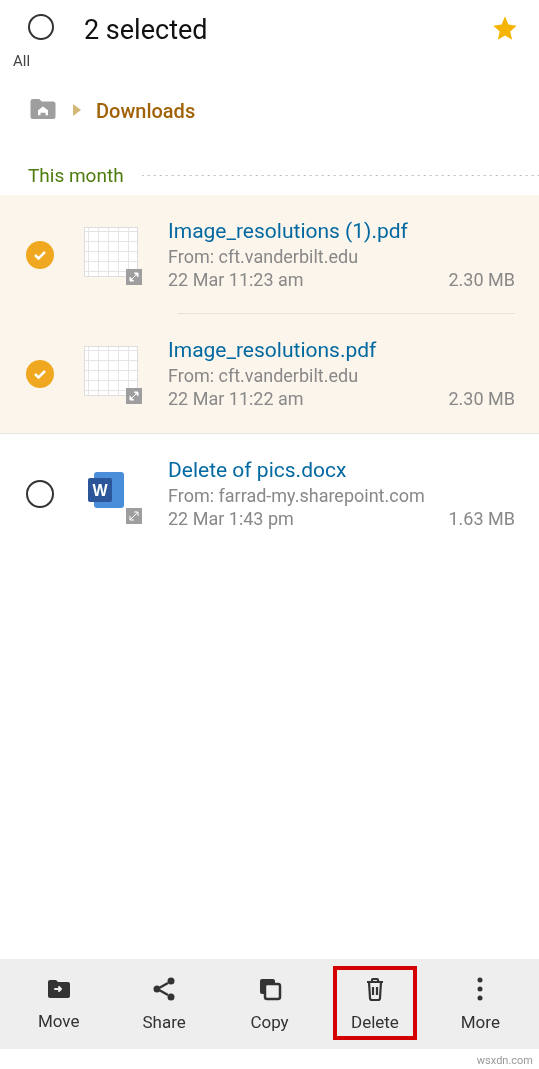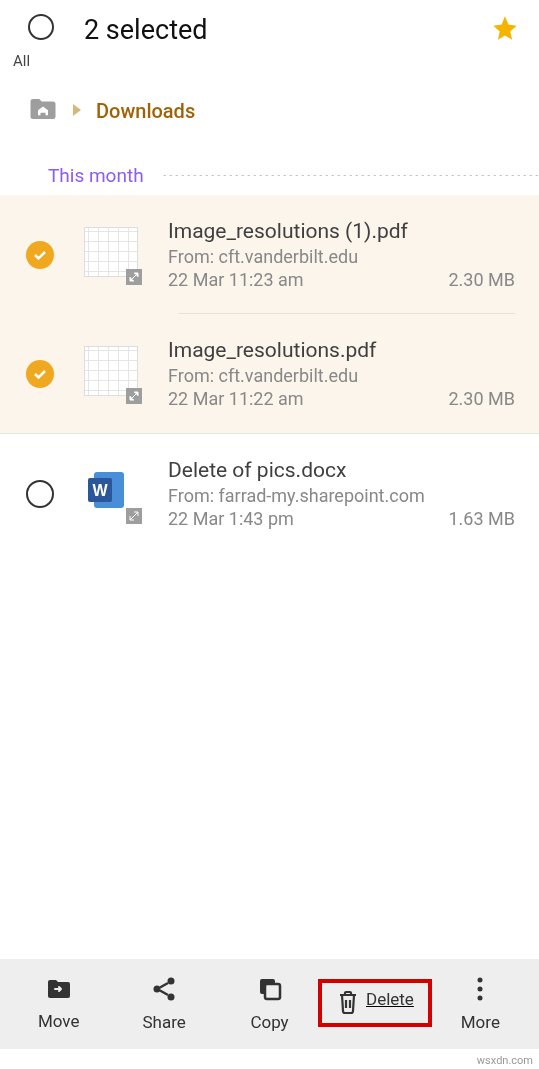--- a/index.html
+++ b/index.html
@@ -47,23 +47,22 @@
       font-weight: 500;
     }
     .section-header {
       display: flex;
       align-items: center;
       padding: 30px 0 8px 28px;
       gap: 18px;
     }
     .section-label {
       font-size: 19px;
-      color: #8b5cf6;
+      color: #4d7c0f;
       white-space: nowrap;
-      margin-left: 20px;
     }
     .section-dots {
       flex: 1;
       height: 1px;
       background-image: radial-gradient(circle, #bbb 1px, transparent 1px);
       background-size: 6px 6px;
       background-repeat: repeat-x;
       background-position: center;
       margin-right: 0;
     }
@@ -126,21 +125,21 @@
       height: 16px;
       background: #9e9e9e;
       display: flex;
       align-items: center;
       justify-content: center;
     }
     .thumb-word-wrap { width:56px; height:56px; position:relative;}
     .file-info { flex: 1; min-width: 0; }
     .file-name {
       font-size: 21px;
-      color: #404040;
+      color: #0369a1;
       margin-bottom: 3px;
       white-space: nowrap;
       overflow: hidden;
       text-overflow: ellipsis;
     }
     .file-from {
       font-size: 18px;
       color: #888;
       margin-bottom: 2px;
     }
@@ -340,21 +339,21 @@
   <div class="bar-item">
     <span>
       <svg width="26" height="26" viewBox="0 0 26 26">
           <rect x="3" y="3" width="15" height="15" rx="2" fill="#333"></rect>
           <rect x="8" y="8" width="15" height="15" rx="2" fill="#eee" stroke="#333" stroke-width="2.5"></rect>
         </svg>
     </span>
     <span class="bar-label">Copy</span>
   </div>
   <div class="bar-item">
-    <div class="delete-highlight" style="display:flex;flex-direction:row;align-items:flex-start;gap:6px;text-decoration:underline;">
+    <div class="delete-highlight" style="display:flex;flex-direction:column;align-items:center;gap:6px;">
     <span>
       <svg width="24" height="26" viewBox="0 0 24 26">
             <path fill="none" stroke="#333" stroke-width="2.2" d="M4 6h16M9 6V4a1 1 0 011-1h4a1 1 0 011 1v2M6 6l1 16a2 2 0 002 2h6a2 2 0 002-2l1-16M10 11v8M14 11v8"></path>
           </svg>
     </span>
     <span class="bar-label">Delete</span>
     </div>
   </div>
   <div class="bar-item">
     <span>

